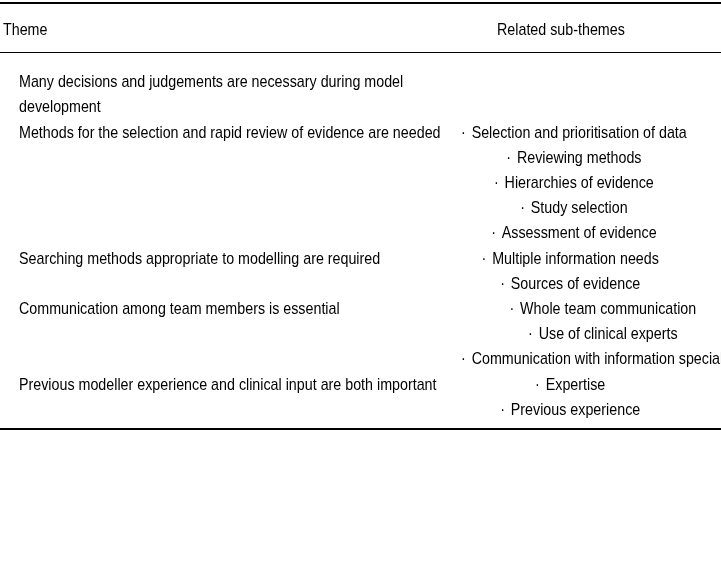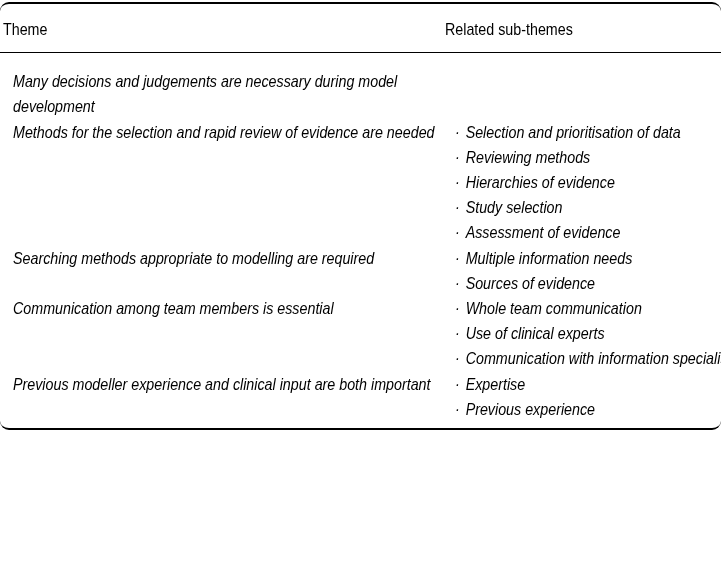--- a/index.html
+++ b/index.html
@@ -10,45 +10,44 @@
     overflow: hidden;
     font-family: "Liberation Sans", sans-serif;
     color: #000000;
     position: relative;
   }
   .table {
     margin-top: 2px;
     width: 721px;
     border-top: 2px solid #000;
     border-bottom: 2px solid #000;
-    border-radius: 9px;
   }
   .grid-row {
     display: grid;
     grid-template-columns: 443px 1fr;
     align-items: start;
   }
   .thead {
     padding: 13px 0 10px 0;
     border-bottom: 1px solid #000;
   }
   .cell-theme { padding-left: 3px; }
-  .cell-subs  { padding-left: 2px; }
+  .cell-subs  { padding-left: 2px; text-align: center; }
   .txt {
     font-size: 17px;
     line-height: 25.2px;
     transform: scaleX(0.84);
     transform-origin: 0 0;
     white-space: nowrap;
   }
   .theme-inner {
     white-space: normal;
     width: 31em; 
   }
-  .tbody { padding: 16px 0 6px 10px; font-style: italic; }
+  .tbody { padding: 16px 0 6px 16px; }
   .sub-line { white-space: nowrap; }
   .bullet {
     display: inline-block;
     margin-right: 7px;
   }
 </style>
 </head>
 <body>
 
 <div class="table">

